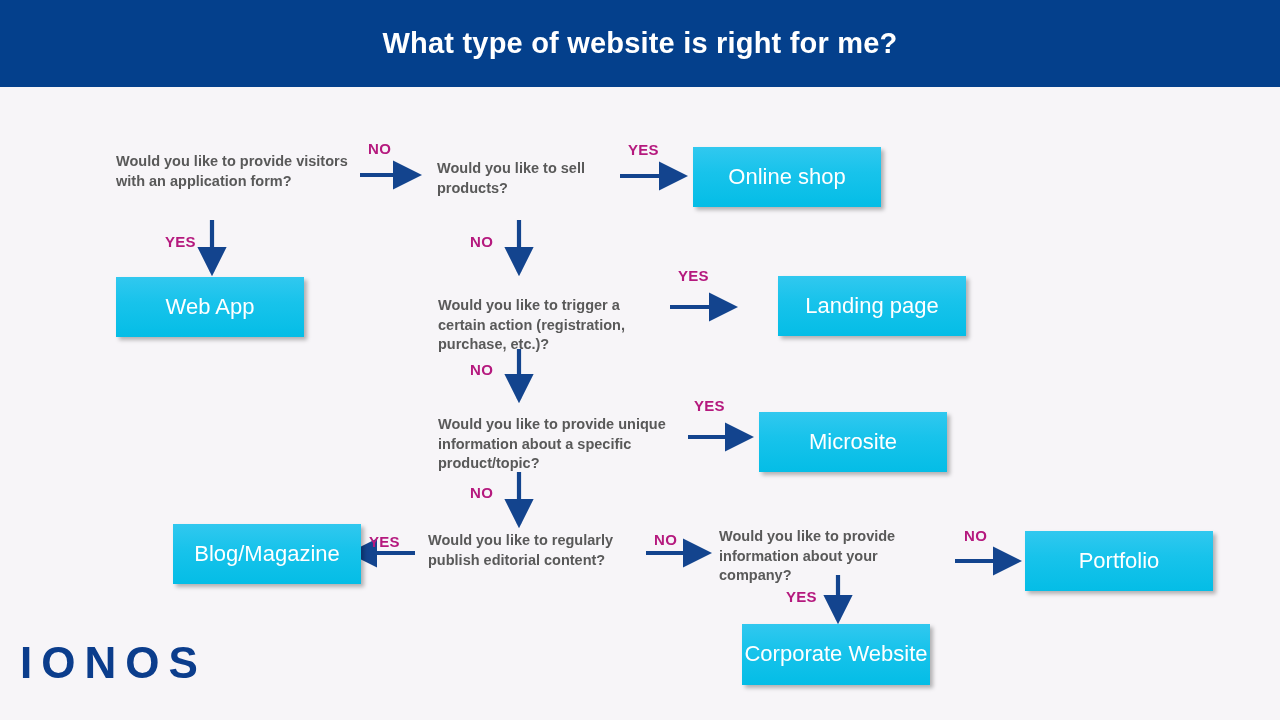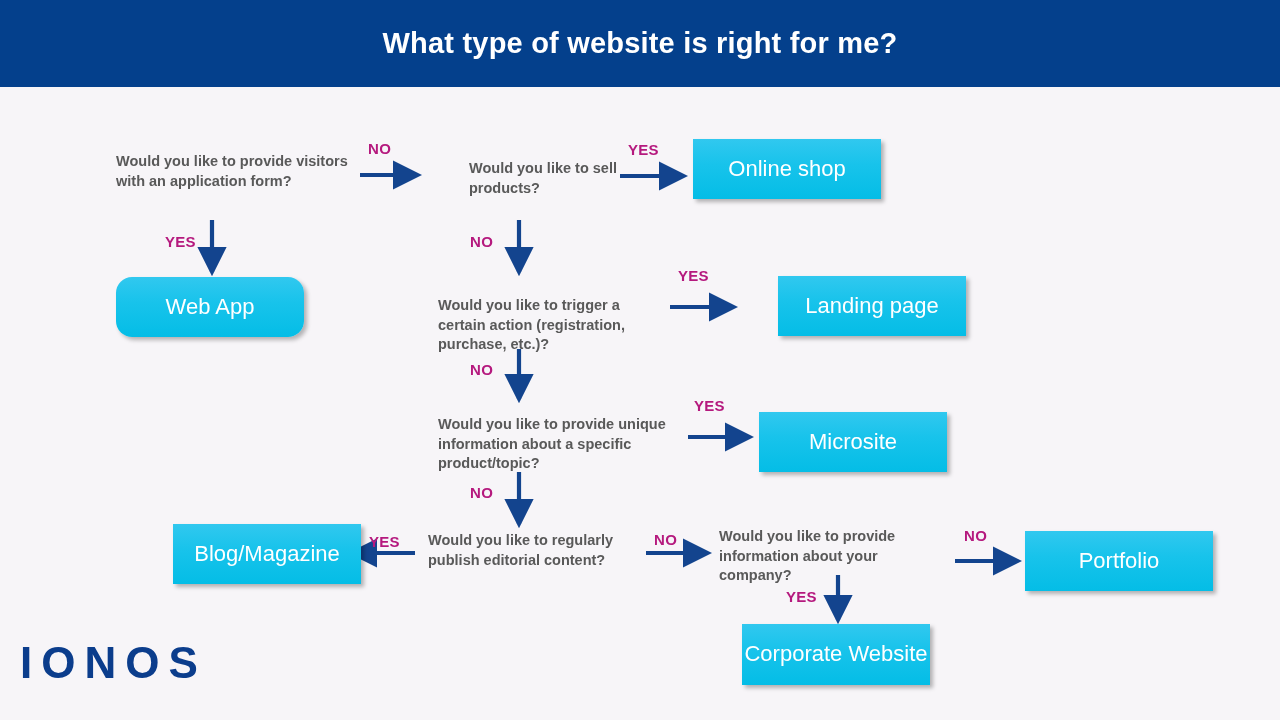--- a/index.html
+++ b/index.html
@@ -134,33 +134,33 @@
       <line x1="646" y1="466" x2="708" y2="466"></line>
 
       <line x1="838" y1="488" x2="838" y2="533"></line>
 
       <line x1="955" y1="474" x2="1018" y2="474"></line>
     </g>
   </svg>
 
   <div class="question" style="left:116px; top:65px; width:232px;">Would you like to provide visitors with an application form?</div>
 
-  <div class="question" style="left:437px; top:72px; width:180px;margin-left:32px;">Would you like to sell products?</div>
+  <div class="question" style="left:437px; top:72px; width:180px;">Would you like to sell products?</div>
 
   <div class="question" style="left:438px; top:192px; width:232px;margin-top:17px;">Would you like to trigger  a certain action (registration, purchase, etc.)?</div>
 
   <div class="question" style="left:438px; top:328px; width:232px;">Would you like to provide unique information about a specific product/topic?</div>
 
   <div class="question" style="left:428px; top:444px; width:222px;">Would you like to regularly publish editorial content?</div>
 
   <div class="question" style="left:719px; top:440px; width:214px;">Would you like to provide information about your company?</div>
 
-  <div class="result-box" style="left:116px; top:190px; width:188px; height:60px;border-radius:16px;">Web App</div>
+  <div class="result-box" style="left:116px; top:190px; width:188px; height:60px;">Web App</div>
 
-  <div class="result-box" style="left:693px; top:52px; width:188px; height:60px;">Online shop</div>
+  <div class="result-box" style="left:693px; top:60px; width:188px; height:60px;">Online shop</div>
 
   <div class="result-box" style="left:740px; top:189px; width:188px; height:60px;margin-left:38px;">Landing page</div>
 
   <div class="result-box" style="left:759px; top:325px; width:188px; height:60px;">Microsite</div>
 
   <div class="result-box" style="left:141px; top:437px; width:188px; height:60px;margin-left:32px;">Blog/Magazine</div>
 
   <div class="result-box" style="left:742px; top:537px; width:188px; height:61px; line-height:1.22;">Corporate Website</div>
 
   <div class="result-box" style="left:1025px; top:444px; width:188px; height:60px;">Portfolio</div>

